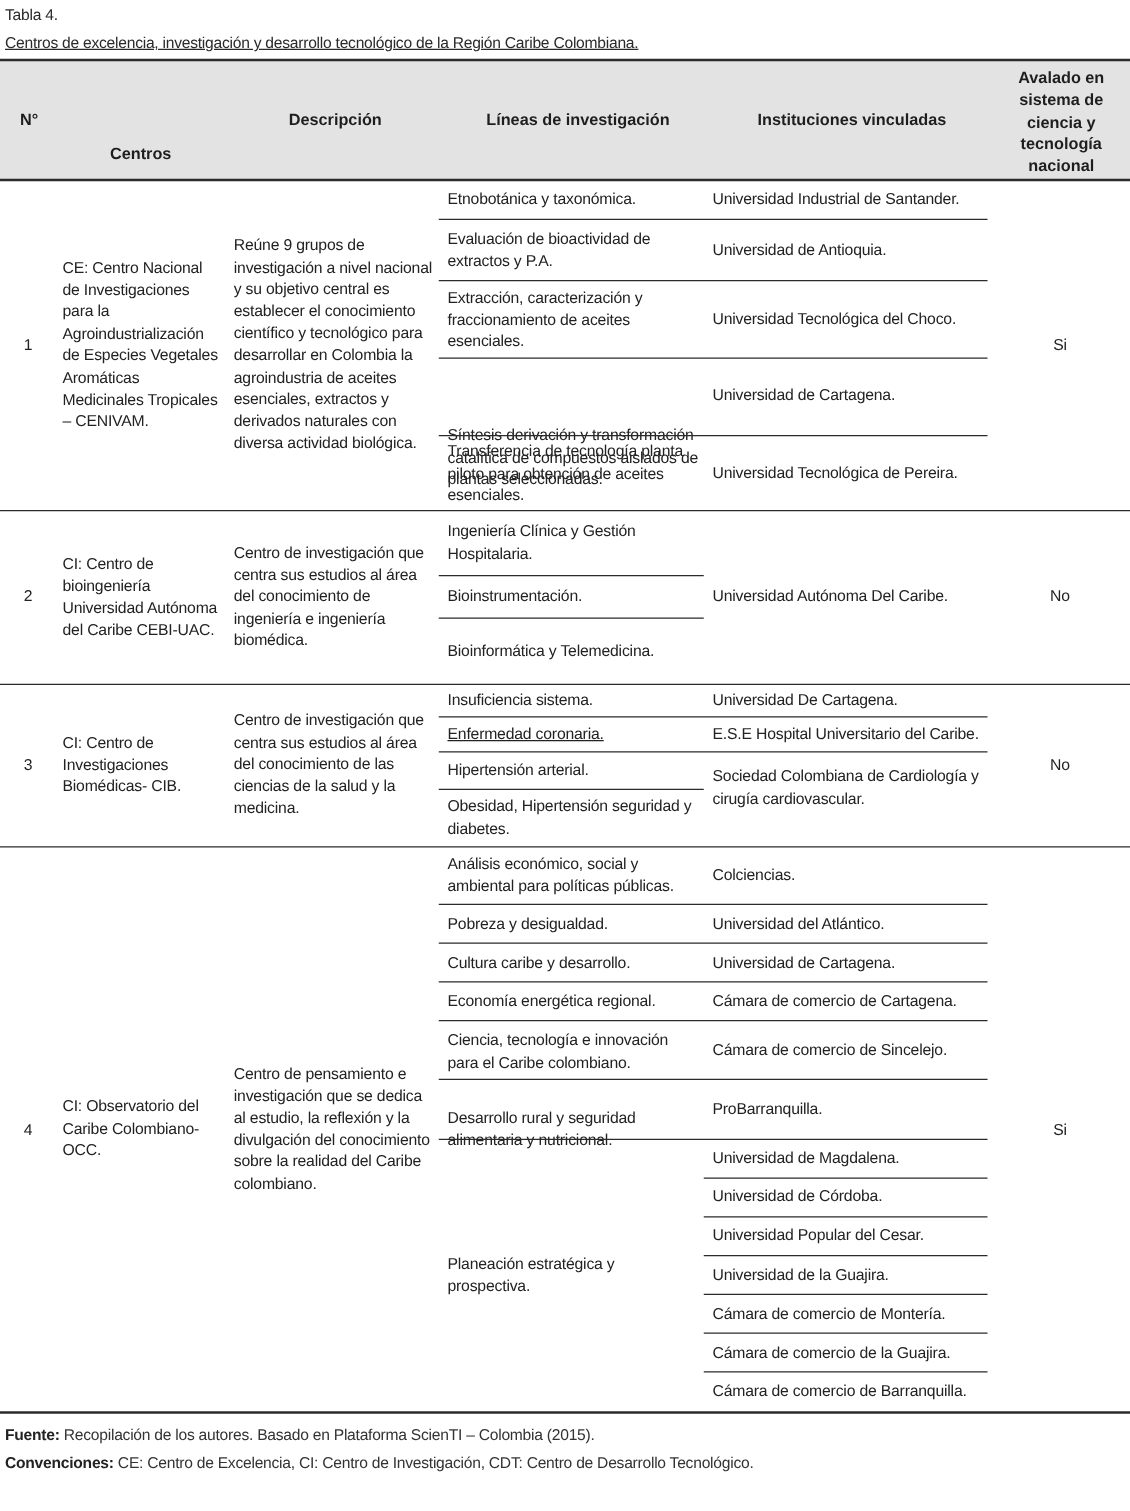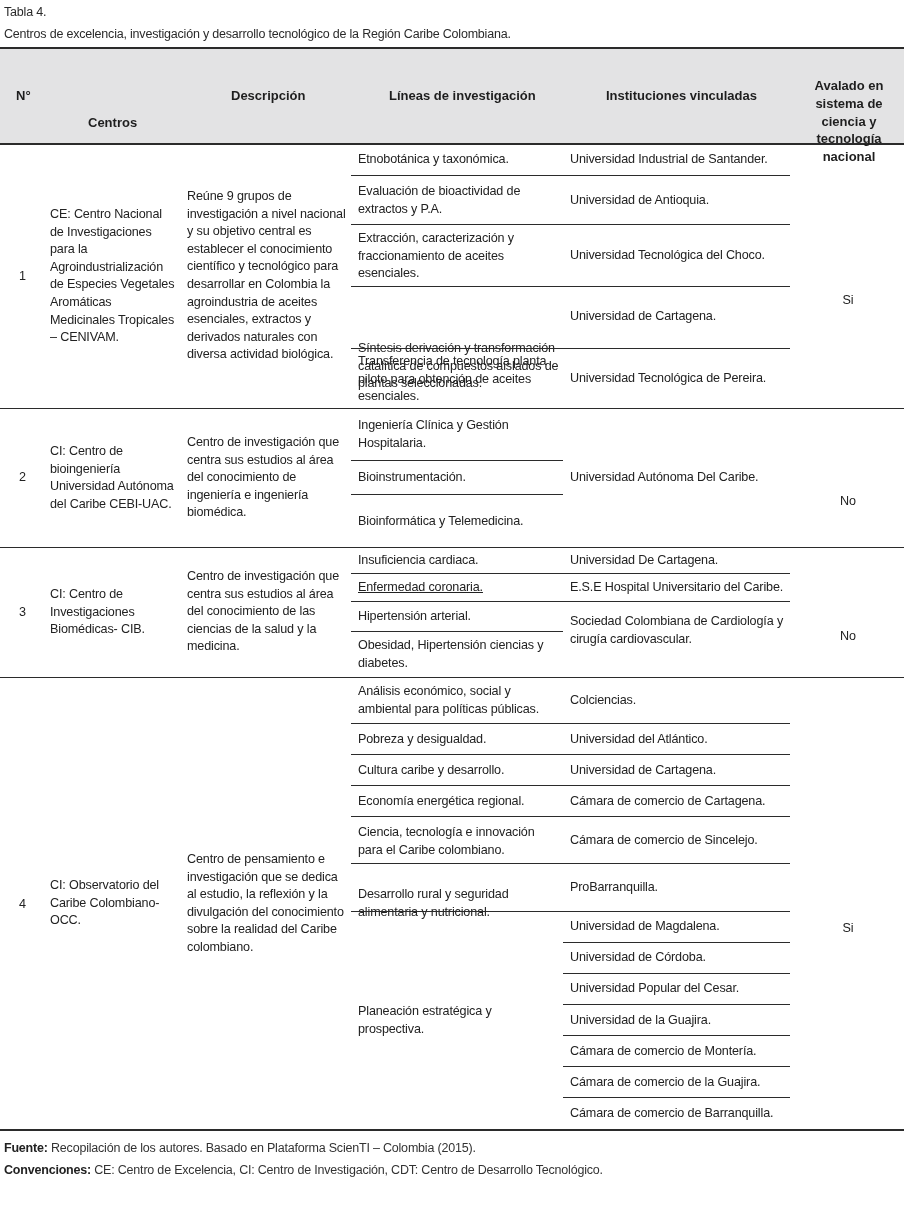--- a/index.html
+++ b/index.html
@@ -5,29 +5,29 @@
   html, body { margin: 0; padding: 0; background: #ffffff; }
   body { width: 904px; height: 1209px; position: relative; overflow: hidden;
          font-family: "Liberation Sans", sans-serif; color: #1e1e1e; }
   .abs { position: absolute; }
   .caption { font-family: "Liberation Sans", sans-serif; font-size: 12.5px; color: #2a2a2a; letter-spacing: -0.2px; }
   .hdr-bg { left: 0; top: 48px; width: 904px; height: 96px; background: #e3e3e4; }
   .rule { position: absolute; height: 1.5px; background: #2b2b2b; }
   .thin { position: absolute; height: 1px; background: #2b2b2b; }
   .th { position: absolute; font-weight: bold; font-size: 13px; color: #1e1e1e; }
   .cell { position: absolute; font-size: 12.6px; line-height: 17.6px; color: #222; letter-spacing: -0.15px; }
-  .center { text-align: center; margin-top: 24px; }
+  .center { text-align: center; }
   .foot { font-size: 12.5px; color: #333; letter-spacing: -0.2px; }
   .foot b { font-weight: bold; color: #222; }
 </style>
 </head>
 <body>
 
 <div class="abs caption" style="left:4px; top:5px;">Tabla 4.</div>
-<div class="abs caption" style="left:4px; top:27px;">Centros de excelencia, investigación y desarrollo tecnológico de la Región Caribe Colombiana.</div>
+<div class="abs caption" style="left:4px; top:27px;text-decoration:underline;">Centros de excelencia, investigación y desarrollo tecnológico de la Región Caribe Colombiana.</div>
 
 <div>
   <div class="abs hdr-bg"></div>
   <div class="rule" style="left:0; top:47px; width:904px;"></div>
   <div class="rule" style="left:0; top:143px; width:904px;"></div>
 
   <div>
     <div class="th" style="left:16px; top:88px;">N°</div>
     <div class="th" style="left:88px; top:88px;margin-top:27px;">Centros</div>
     <div class="th" style="left:231px; top:88px;">Descripción</div>
@@ -78,24 +78,24 @@
     <div class="thin" style="left:351px; top:460px; width:212px;"></div>
     <div class="thin" style="left:351px; top:494px; width:212px;"></div>
   </div>
   <div class="thin" style="left:0; top:547px; width:904px; height:1.3px;"></div>
 
   <div>
     <div class="cell" style="left:19px; top:604px;">3</div>
     <div class="cell" style="left:50px; top:586px; width:128px;">CI: Centro de Investigaciones Biomédicas- CIB.</div>
     <div class="cell" style="left:187px; top:568px; width:160px;">Centro de investigación que centra sus estudios al área del conocimiento de las ciencias de la salud y la medicina.</div>
 
-    <div class="cell" style="left:358px; top:552px; width:200px;">Insuficiencia cardiaca.</div>
+    <div class="cell" style="left:358px; top:552px; width:200px;">Insuficiencia sistema.</div>
     <div class="cell" style="left:358px; top:579px; width:200px;text-decoration:underline;">Enfermedad coronaria.</div>
     <div class="cell" style="left:358px; top:608px; width:200px;">Hipertensión arterial.</div>
-    <div class="cell" style="left:358px; top:637px; width:200px;">Obesidad, Hipertensión ciencias y diabetes.</div>
+    <div class="cell" style="left:358px; top:637px; width:200px;">Obesidad, Hipertensión seguridad y diabetes.</div>
 
     <div class="cell" style="left:570px; top:552px;">Universidad De Cartagena.</div>
     <div class="cell" style="left:570px; top:579px;">E.S.E Hospital Universitario del Caribe.</div>
     <div class="cell" style="left:570px; top:613px; width:220px;">Sociedad Colombiana de Cardiología y cirugía cardiovascular.</div>
 
     <div class="cell center" style="left:808px; top:604px; width:80px;">No</div>
 
     <div class="thin" style="left:351px; top:573px; width:439px;"></div>
     <div class="thin" style="left:351px; top:601px; width:439px;"></div>
     <div class="thin" style="left:351px; top:631px; width:212px;"></div>

